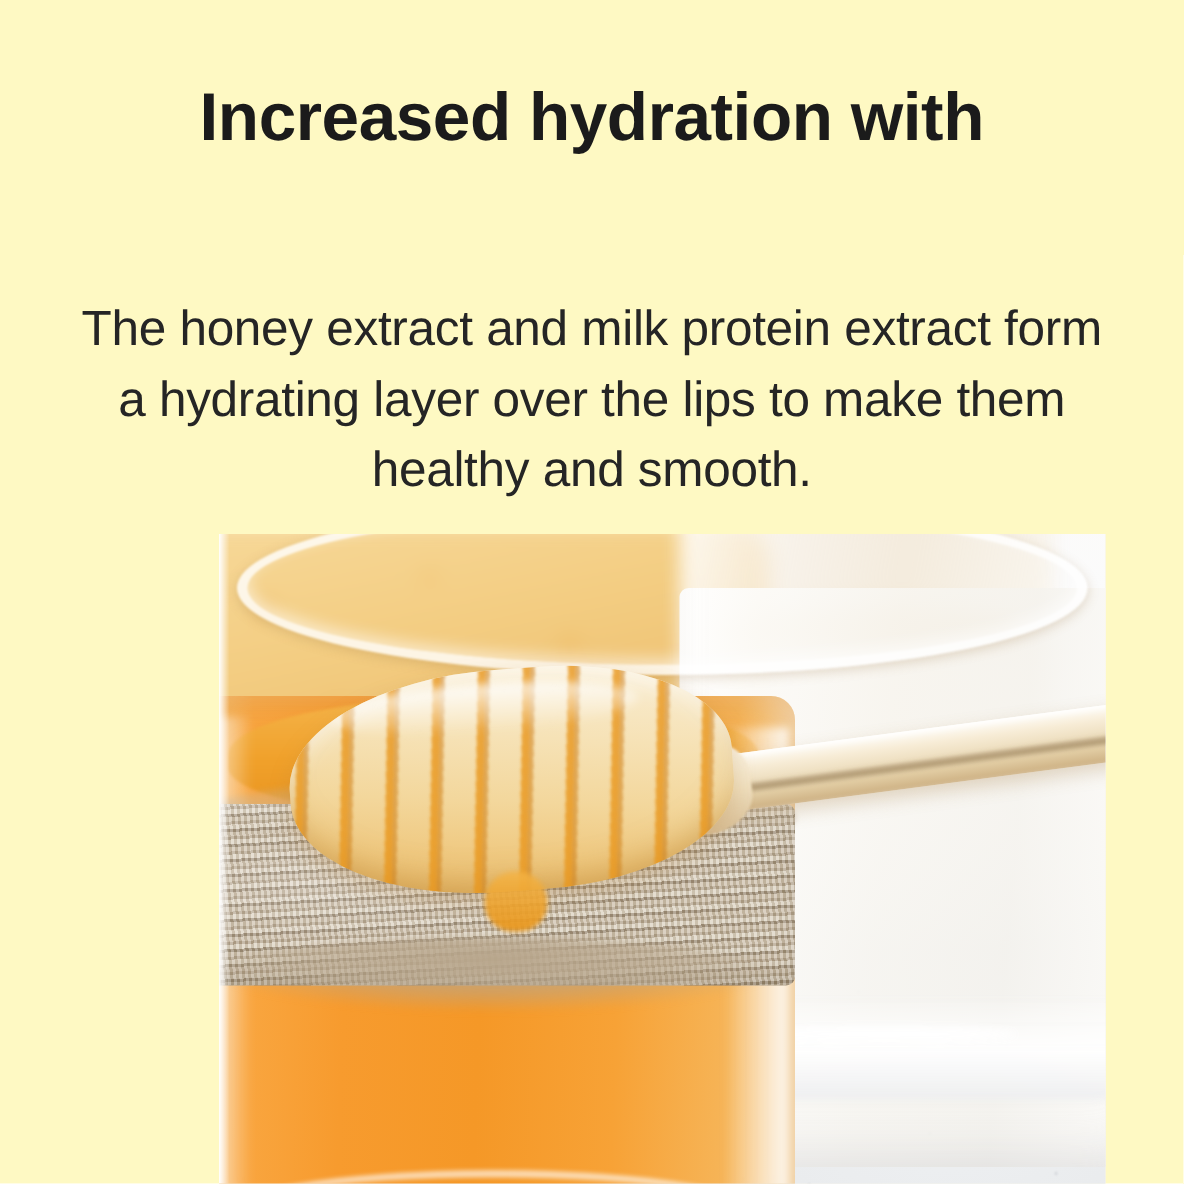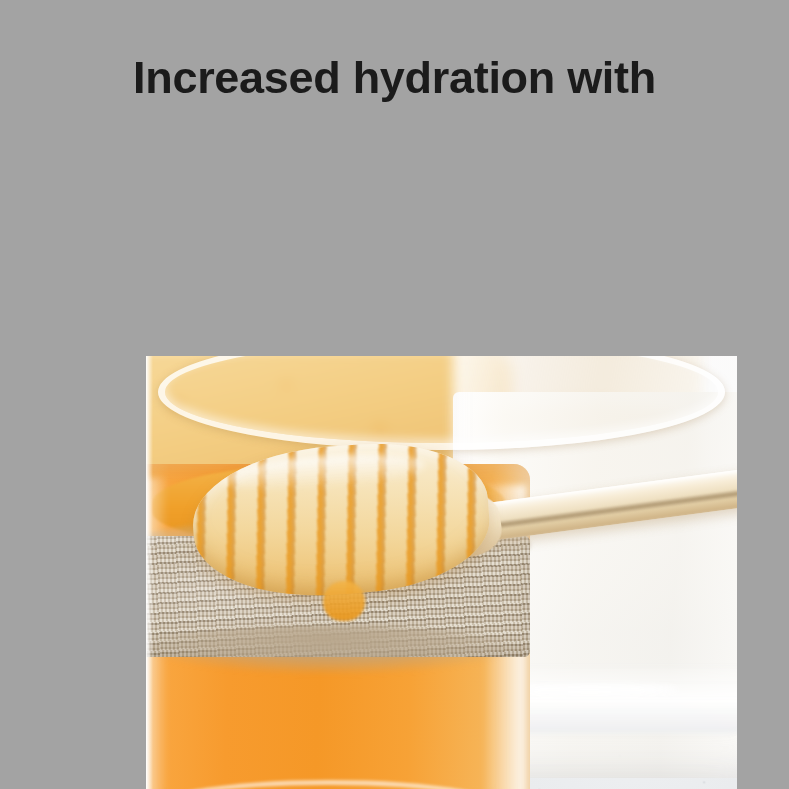--- a/index.html
+++ b/index.html
@@ -13,21 +13,21 @@
     height: 789px;
     overflow: hidden;
     font-family: "Liberation Sans", sans-serif;
     -webkit-font-smoothing: antialiased;
   }
 
   .page {
     position: relative;
     width: 789px;
     height: 789px;
-    background: #a3a3a3;
+    background: #fef9c3;
     box-sizing: border-box;
   }
 
   
   .headline {
     position: absolute;
     left: 0;
     top: 22px;
     width: 789px;
     text-align: center;
@@ -445,20 +445,25 @@
 </style>
 </head>
 <body>
 
 <div class="page">
 
   <h1 class="headline">
     <span class="hl-line">Increased hydration with</span>
   </h1>
 
+  <p class="bodycopy">
+    <span class="bc-line">The honey extract and milk protein extract form</span>
+    <span class="bc-line">a hydrating layer over the lips to make them</span>
+    <span class="bc-line">healthy and smooth.</span>
+  </p>
 
   <figure class="photo" aria-label="Wooden honey dipper resting on a twine-wrapped glass jar of amber honey, with a glass of milk and blurred honeycomb in the background">
     <div class="photo-inner">
 
       <div class="bg-marble"></div>
       <div class="bg-speckle"></div>
 
       <div class="bg-comb"></div>
       <div class="bg-comb-shadow"></div>
       <div class="bg-jar2"></div>

